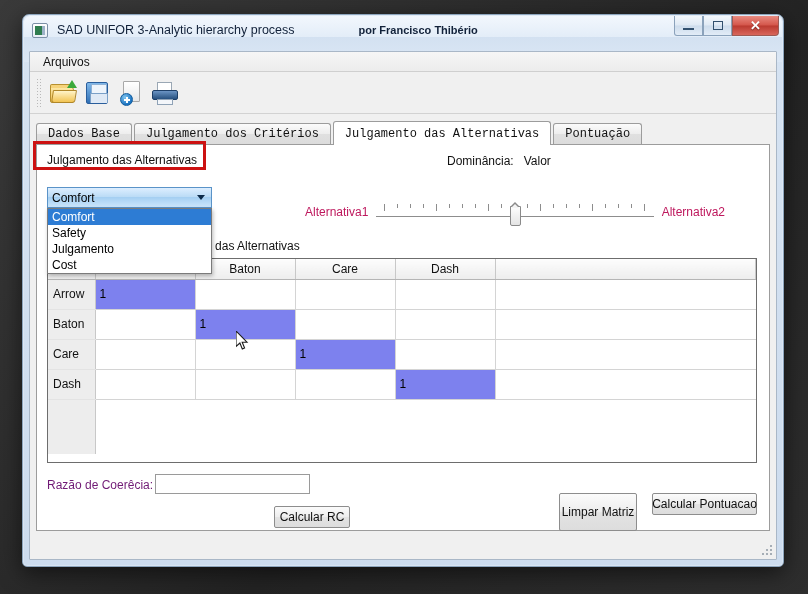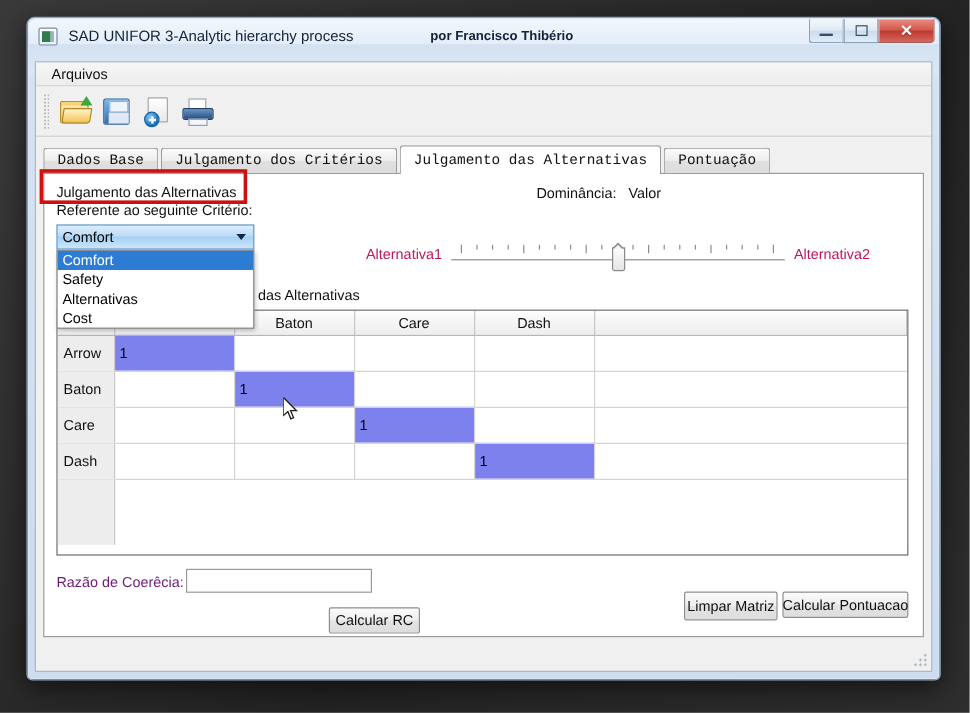--- a/index.html
+++ b/index.html
@@ -466,22 +466,22 @@
     font-size: 12px;
     color: #111;
     display: flex; align-items: center; justify-content: center;
     white-space: nowrap;
   }
   #btn-calcrc {
     position: absolute; left: 197px; top: 361px;
     width: 76px; height: 22px; margin-left: 40px;
   }
   #btn-limpar {
-    position: absolute; left: 533px; top: 348px;
-    width: 78px; height: 24px;
+    position: absolute; left: 522px; top: 348px;
+    width: 78px; height: 38px;
   }
   #btn-pontuacao {
     position: absolute; left: 615px; top: 348px;
     width: 105px; height: 22px;
   }
 
   
   #grip {
     position: absolute;
     right: 3px; bottom: 3px;
@@ -559,38 +559,37 @@
     <div id="tabstrip">
       <div class="tab">Dados Base</div>
       <div class="tab">Julgamento dos Critérios</div>
       <div class="tab active">Julgamento das Alternativas</div>
       <div class="tab">Pontuação</div>
     </div>
 
     <div id="tabpanel">
 
       <div class="hdr-line" id="lbl-heading1">Julgamento das Alternativas</div>
-      <div class="hdr-line" id="lbl-heading2">Referente ao seguinte Critério:</div>
 
       <div id="matrix-heading">Matriz de Julgamento das Alternativas</div>
 
       <div id="combo-wrap">
         <div id="combo">
           <span>Comfort</span>
           <span id="combo-arrow">
               <span class="tri"></span>
             </span>
         </div>
       </div>
       <div id="combo-highlight"></div>
 
       <div id="combo-list">
         <div class="combo-opt sel">Comfort</div>
         <div class="combo-opt">Safety</div>
-        <div class="combo-opt">Alternativas</div>
+        <div class="combo-opt">Julgamento</div>
         <div class="combo-opt">Cost</div>
       </div>
 
       <svg id="cursor" viewBox="0 0 13 20">
         <polygon points="0,0 0,15.5 3.9,12 6.3,18 8.6,17 6.2,11.2 11,11.2" fill="#ffffff" stroke="#1a1a1a" stroke-width="1.1"></polygon>
       </svg>
 
       <div id="dominance">
         <span>Dominância:</span>
         &nbsp;

